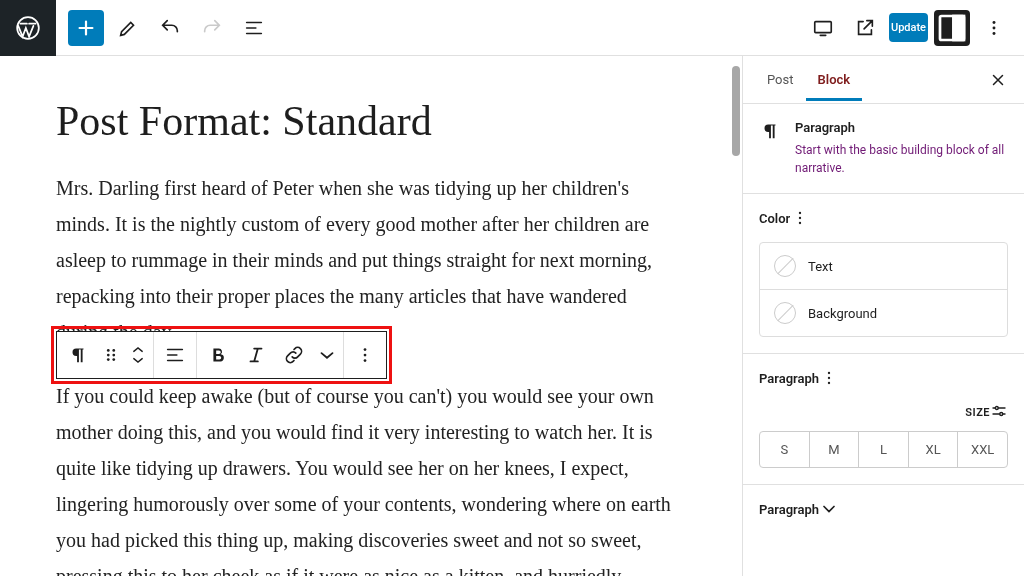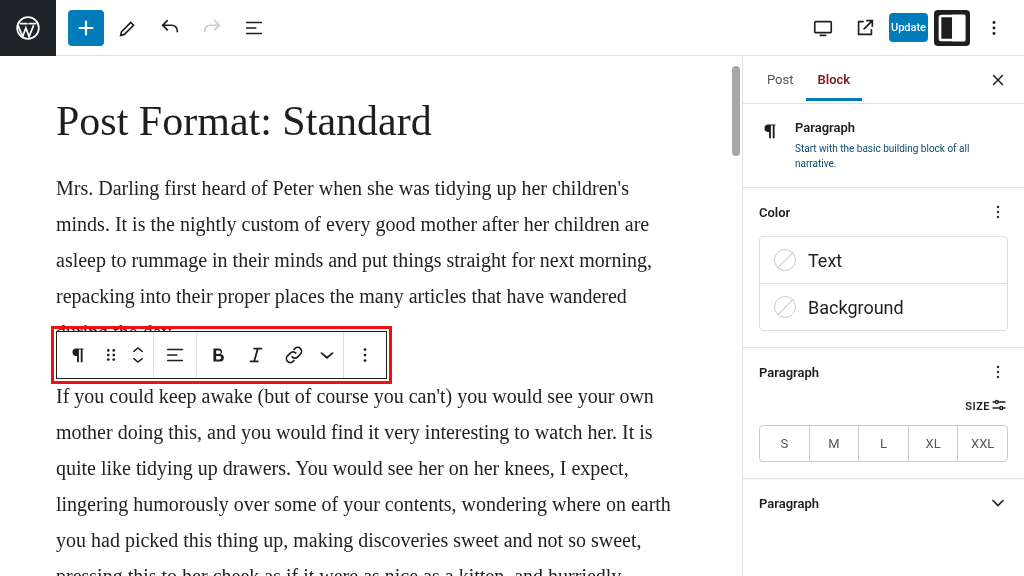--- a/index.html
+++ b/index.html
@@ -41,26 +41,26 @@
   .arrows svg{width:14px;height:10px}
   
   .sidebar{width:282px;border-left:1px solid var(--border);display:flex;flex-direction:column;overflow:auto}
   .tabs{display:flex;align-items:center;border-bottom:1px solid var(--border);padding:0 12px;height:48px;position:relative}
   .tab{padding:14px 12px;font-size:13px;color:#555}
   .tab.active{color:#7f1d1d;font-weight:600;border-bottom:3px solid var(--wp-blue);padding-bottom:11px}
   .tab-close{margin-left:auto;width:28px;height:28px;display:flex;align-items:center;justify-content:center}
   .block-info{display:flex;gap:14px;padding:16px 16px}
   .block-info-icon svg{width:22px;height:22px}
   .block-info-text .bname{font-weight:600;font-size:13px;margin-bottom:6px}
-  .block-info-text .bdesc{font-size:10px;color:#0c4a6e;line-height:1.5}
+  .block-info-text .bdesc{font-size:12px;color:#701a75;line-height:1.5}
   .panel{border-top:1px solid var(--border)}
-  .panel-head{display:flex;align-items:center;justify-content:space-between;padding:14px 16px;font-size:13px;font-weight:600}
+  .panel-head{display:flex;align-items:center;padding:14px 16px;font-size:13px;font-weight:600}
   .panel-head svg{width:20px;height:20px}
   .color-items{border:1px solid #ddd;margin:0 16px 16px;border-radius:4px}
-  .color-item{display:flex;align-items:center;gap:12px;padding:12px 14px;font-size:18px}
+  .color-item{display:flex;align-items:center;gap:12px;padding:12px 14px;font-size:13px}
   .color-item+.color-item{border-top:1px solid #ddd}
   .swatch{width:22px;height:22px;border-radius:50%;border:1px solid #ccc;position:relative}
   .swatch::after{content:'';position:absolute;left:50%;top:-1px;bottom:-1px;width:1px;background:#ccc;transform:rotate(45deg)}
   .typo-size-row{display:flex;align-items:center;justify-content:flex-end;padding:0 16px 8px;font-size:11px;font-weight:600;letter-spacing:0.5px;color:#1e1e1e}
   .size-picker{display:flex;margin:0 16px 16px;border:1px solid #ccc;border-radius:4px;overflow:hidden}
   .size-opt{flex:1;text-align:center;padding:10px 0;font-size:13px;border-right:1px solid #ccc;color:#555}
   .size-opt:last-child{border-right:none}
 </style>
 </head>
 <body>

